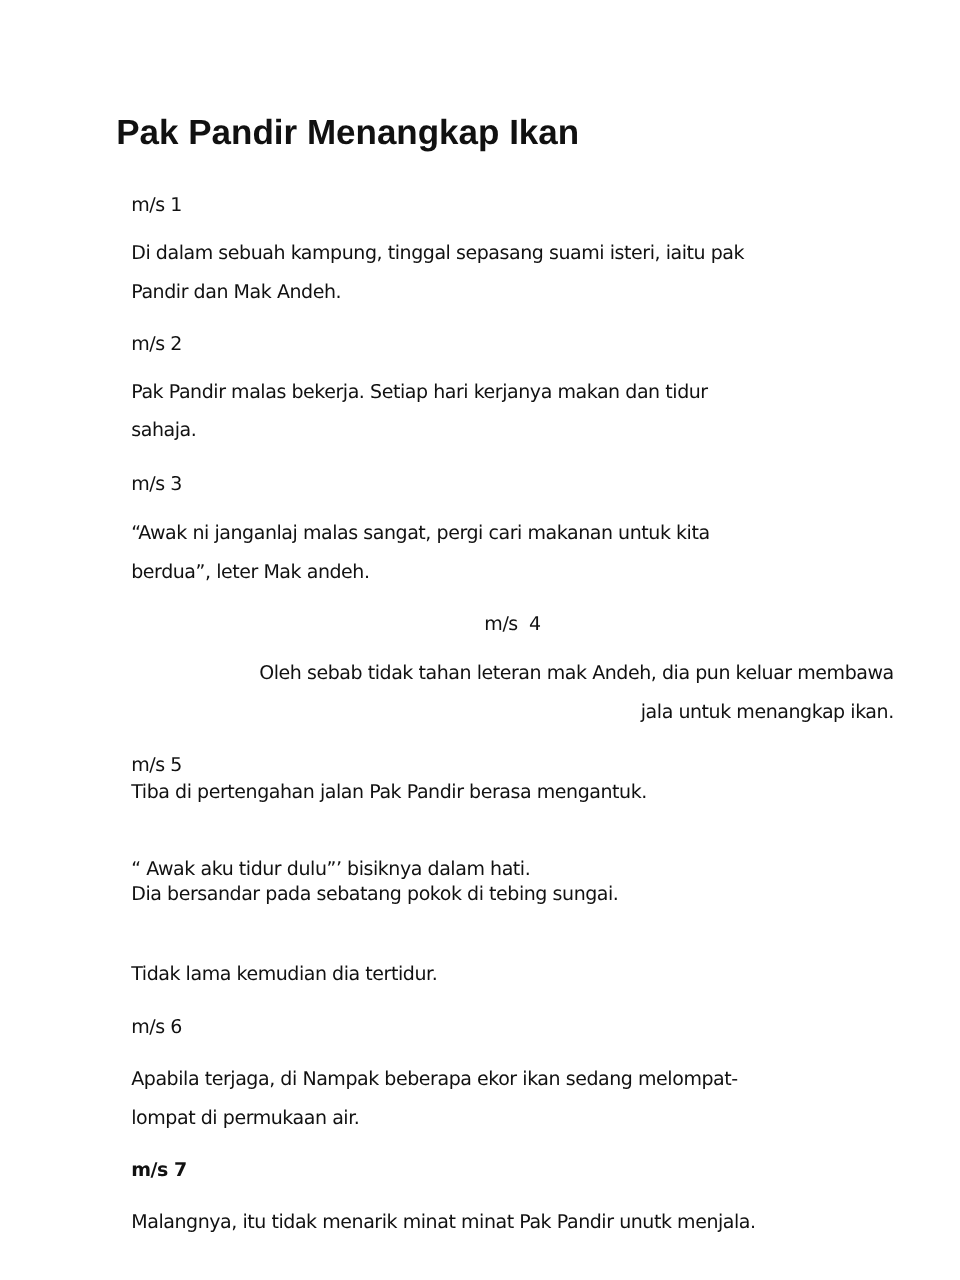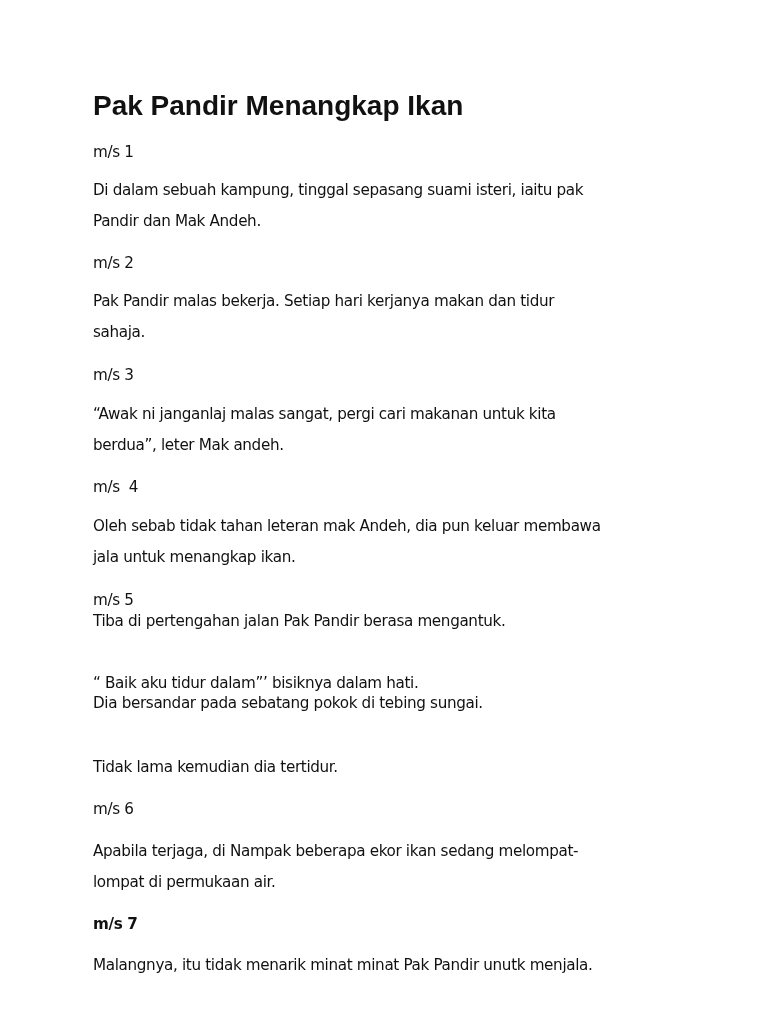--- a/index.html
+++ b/index.html
@@ -31,46 +31,46 @@
       white-space: nowrap;
       margin: 0;
     }
     .para {
       position: absolute;
       left: 0;
       font-family: "DejaVu Sans", sans-serif;
       font-size: 15.2px;
       line-height: 31px;
       letter-spacing: -0.35px;
-      margin: 0;
+      margin: 12px;
       white-space: pre-wrap;
       width: 610px;
     }
   </style>
 </head>
 <body>
 
 <div class="page">
   <h1 class="title">Pak Pandir Menangkap Ikan</h1>
 
   <p class="para" style="top: 137px;">m/s 1</p>
   <p class="para" style="top: 175px;">Di dalam sebuah kampung, tinggal sepasang suami isteri, iaitu pak
 Pandir dan Mak Andeh.</p>
   <p class="para" style="top: 248px;">m/s 2</p>
   <p class="para" style="top: 286px;">Pak Pandir malas bekerja. Setiap hari kerjanya makan dan tidur
 sahaja.</p>
   <p class="para" style="top: 360px;">m/s 3</p>
   <p class="para" style="top: 399px;">“Awak ni janganlaj malas sangat, pergi cari makanan untuk kita
 berdua”, leter Mak andeh.</p>
-  <p class="para" style="top: 472px;">m/s  4</p>
-  <p class="para" style="top: 511px;">Oleh sebab tidak tahan leteran mak Andeh, dia pun keluar membawa
+  <p class="para" style="top: 472px; text-align: center;">m/s  4</p>
+  <p class="para" style="top: 511px; text-align: right;">Oleh sebab tidak tahan leteran mak Andeh, dia pun keluar membawa
 jala untuk menangkap ikan.</p>
   <p class="para" style="top: 585px;">m/s 5</p>
   <p class="para" style="top: 606px;">Tiba di pertengahan jalan Pak Pandir berasa mengantuk.</p>
-  <p class="para" style="top: 668px;">“ Baik aku tidur dalam”’ bisiknya dalam hati.</p>
+  <p class="para" style="top: 668px;">“ Awak aku tidur dulu”’ bisiknya dalam hati.</p>
   <p class="para" style="top: 688px;">Dia bersandar pada sebatang pokok di tebing sungai.</p>
   <p class="para" style="top: 752px;">Tidak lama kemudian dia tertidur.</p>
   <p class="para" style="top: 794px;">m/s 6</p>
   <p class="para" style="top: 836px;">Apabila terjaga, di Nampak beberapa ekor ikan sedang melompat-
 lompat di permukaan air.</p>
   <p class="para" style="top: 909px; font-weight: bold;">m/s 7</p>
   <p class="para" style="top: 950px;">Malangnya, itu tidak menarik minat minat Pak Pandir unutk menjala.</p>
 </div>
 
 </body></html>

